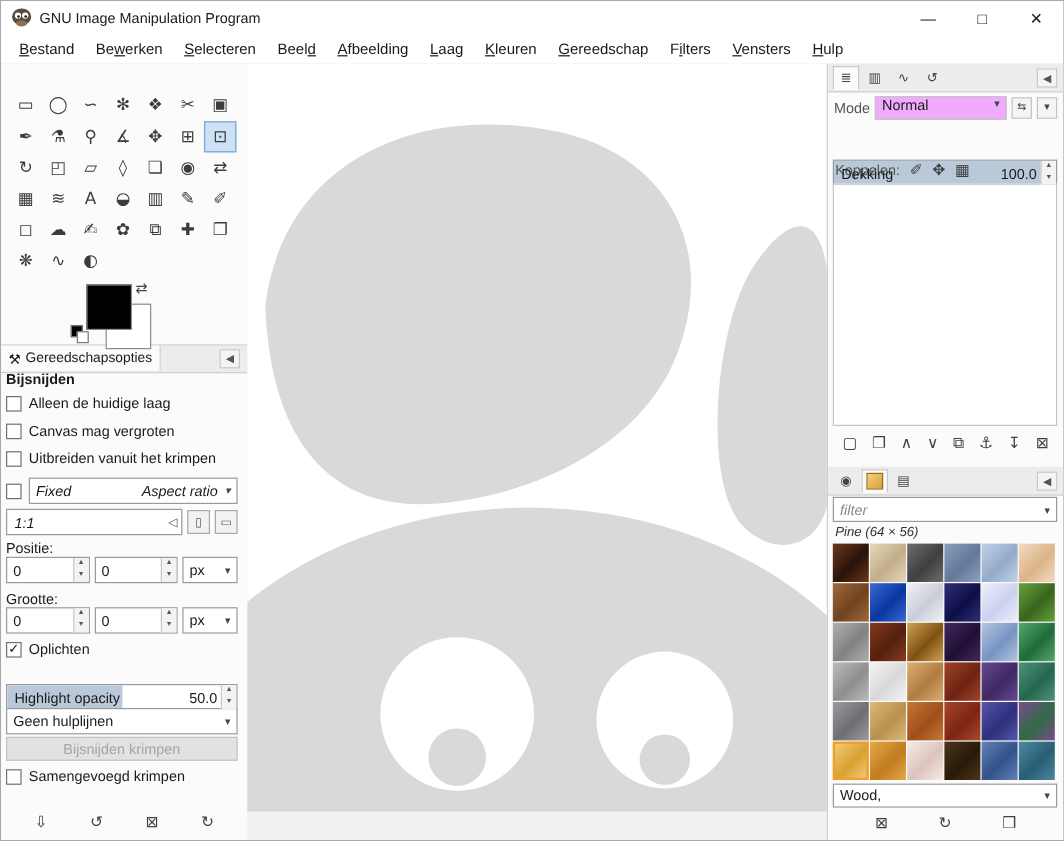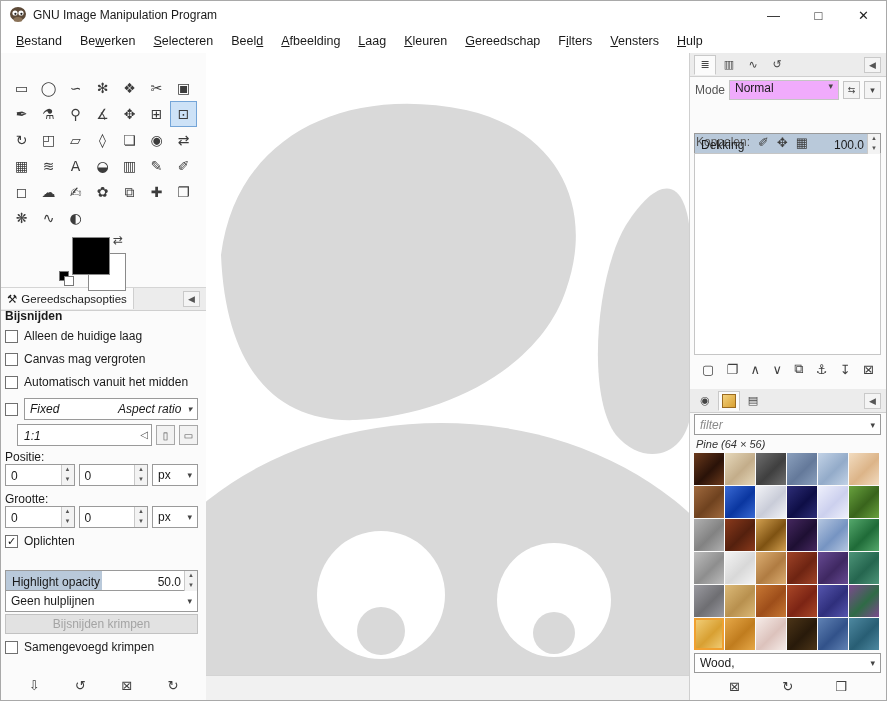--- a/index.html
+++ b/index.html
@@ -207,34 +207,34 @@
     <div class="to-row" style="top:276px;">
       <span class="checkbox"></span>
       <span class="cb-label">Alleen de huidige laag</span>
     </div>
     <div class="to-row" style="top:299px;">
       <span class="checkbox"></span>
       <span class="cb-label">Canvas mag vergroten</span>
     </div>
     <div class="to-row" style="top:322px;">
       <span class="checkbox"></span>
-      <span class="cb-label">Automatisch vanuit het midden</span>
+      <span class="cb-label">Uitbreiden vanuit het krimpen</span>
     </div>
 
     <div class="to-row" style="top:345px;height:22px;">
       <span class="checkbox"></span>
       <div class="combo" style="flex:1;font-style:italic;">
         <span>Fixed</span>
         <span class="spacer"></span>
         <span>Aspect ratio</span>
         <span class="dd-arrow" style="margin-left:2px;">▾</span>
       </div>
     </div>
 
-    <div class="to-row" style="top:371px;height:22px;gap:4px;margin-left:12px;">
+    <div class="to-row" style="top:371px;height:22px;gap:4px;">
       <div class="ratio-input">
         <span class="val">1:1</span>
         <span class="swap">◁</span>
       </div>
       <span class="mini-sq">▯</span>
       <span class="mini-sq">▭</span>
     </div>
 
     <div class="to-row" style="top:397px;">
       <span>Positie:</span>

